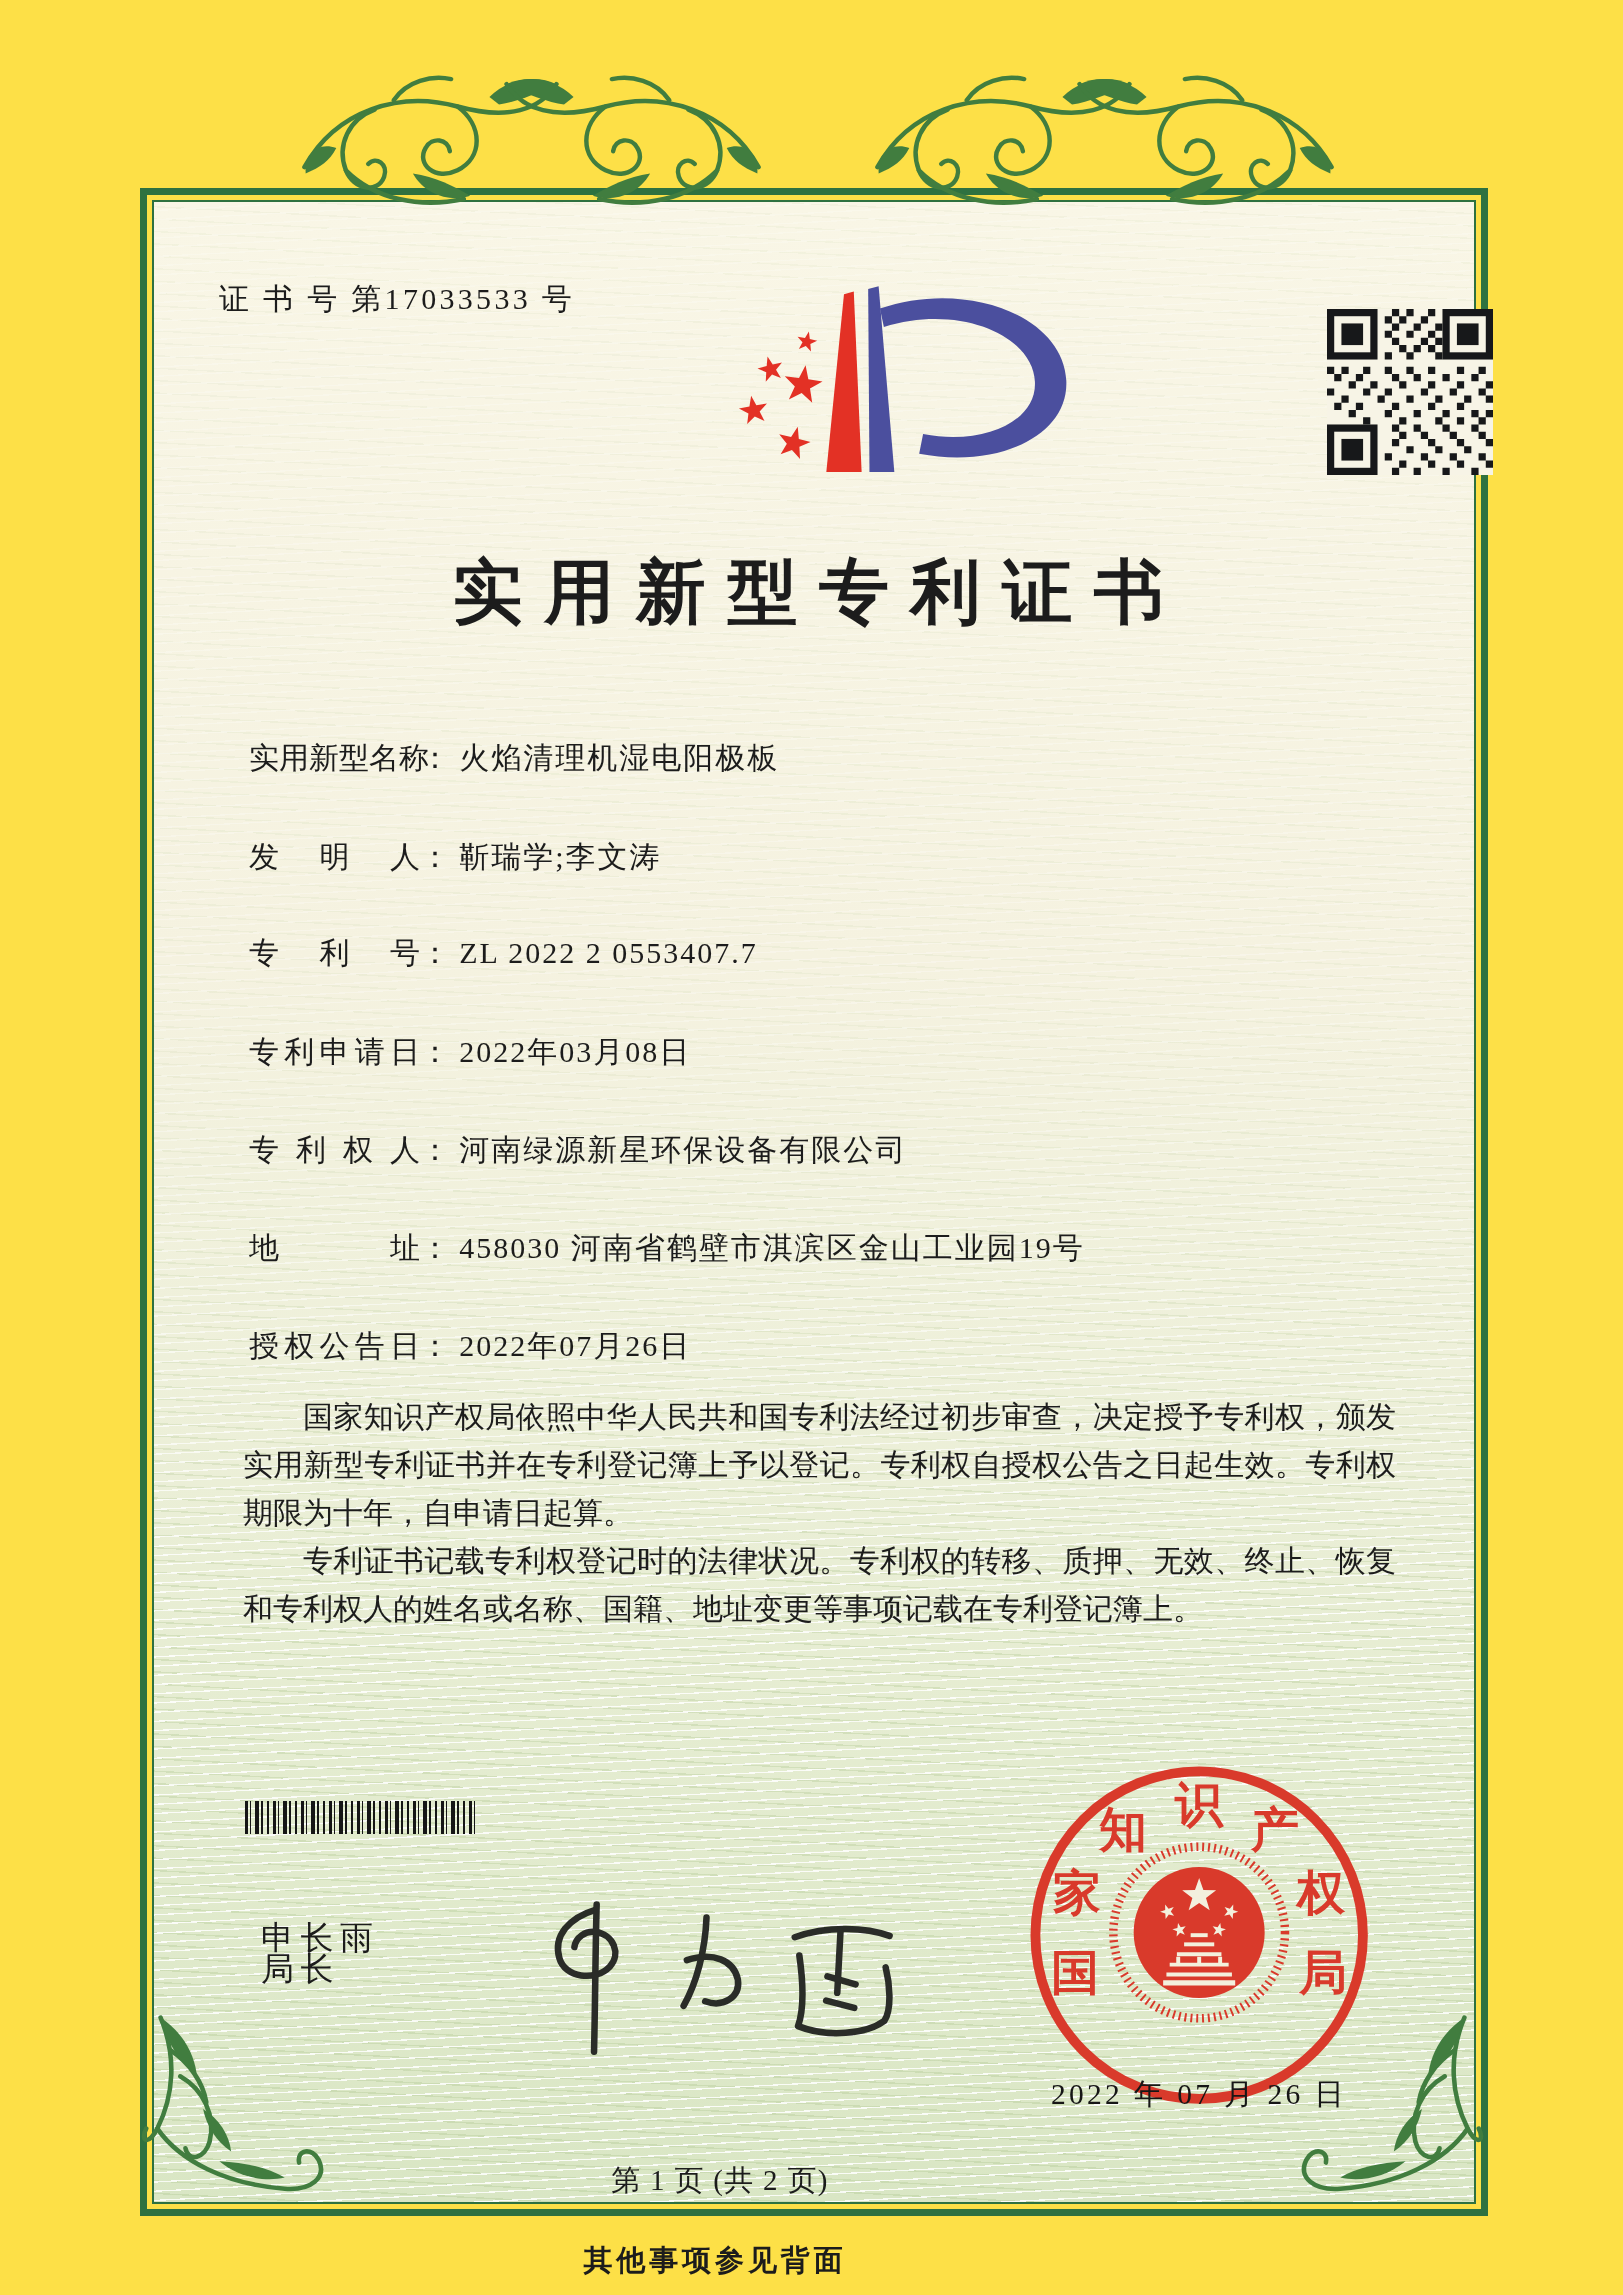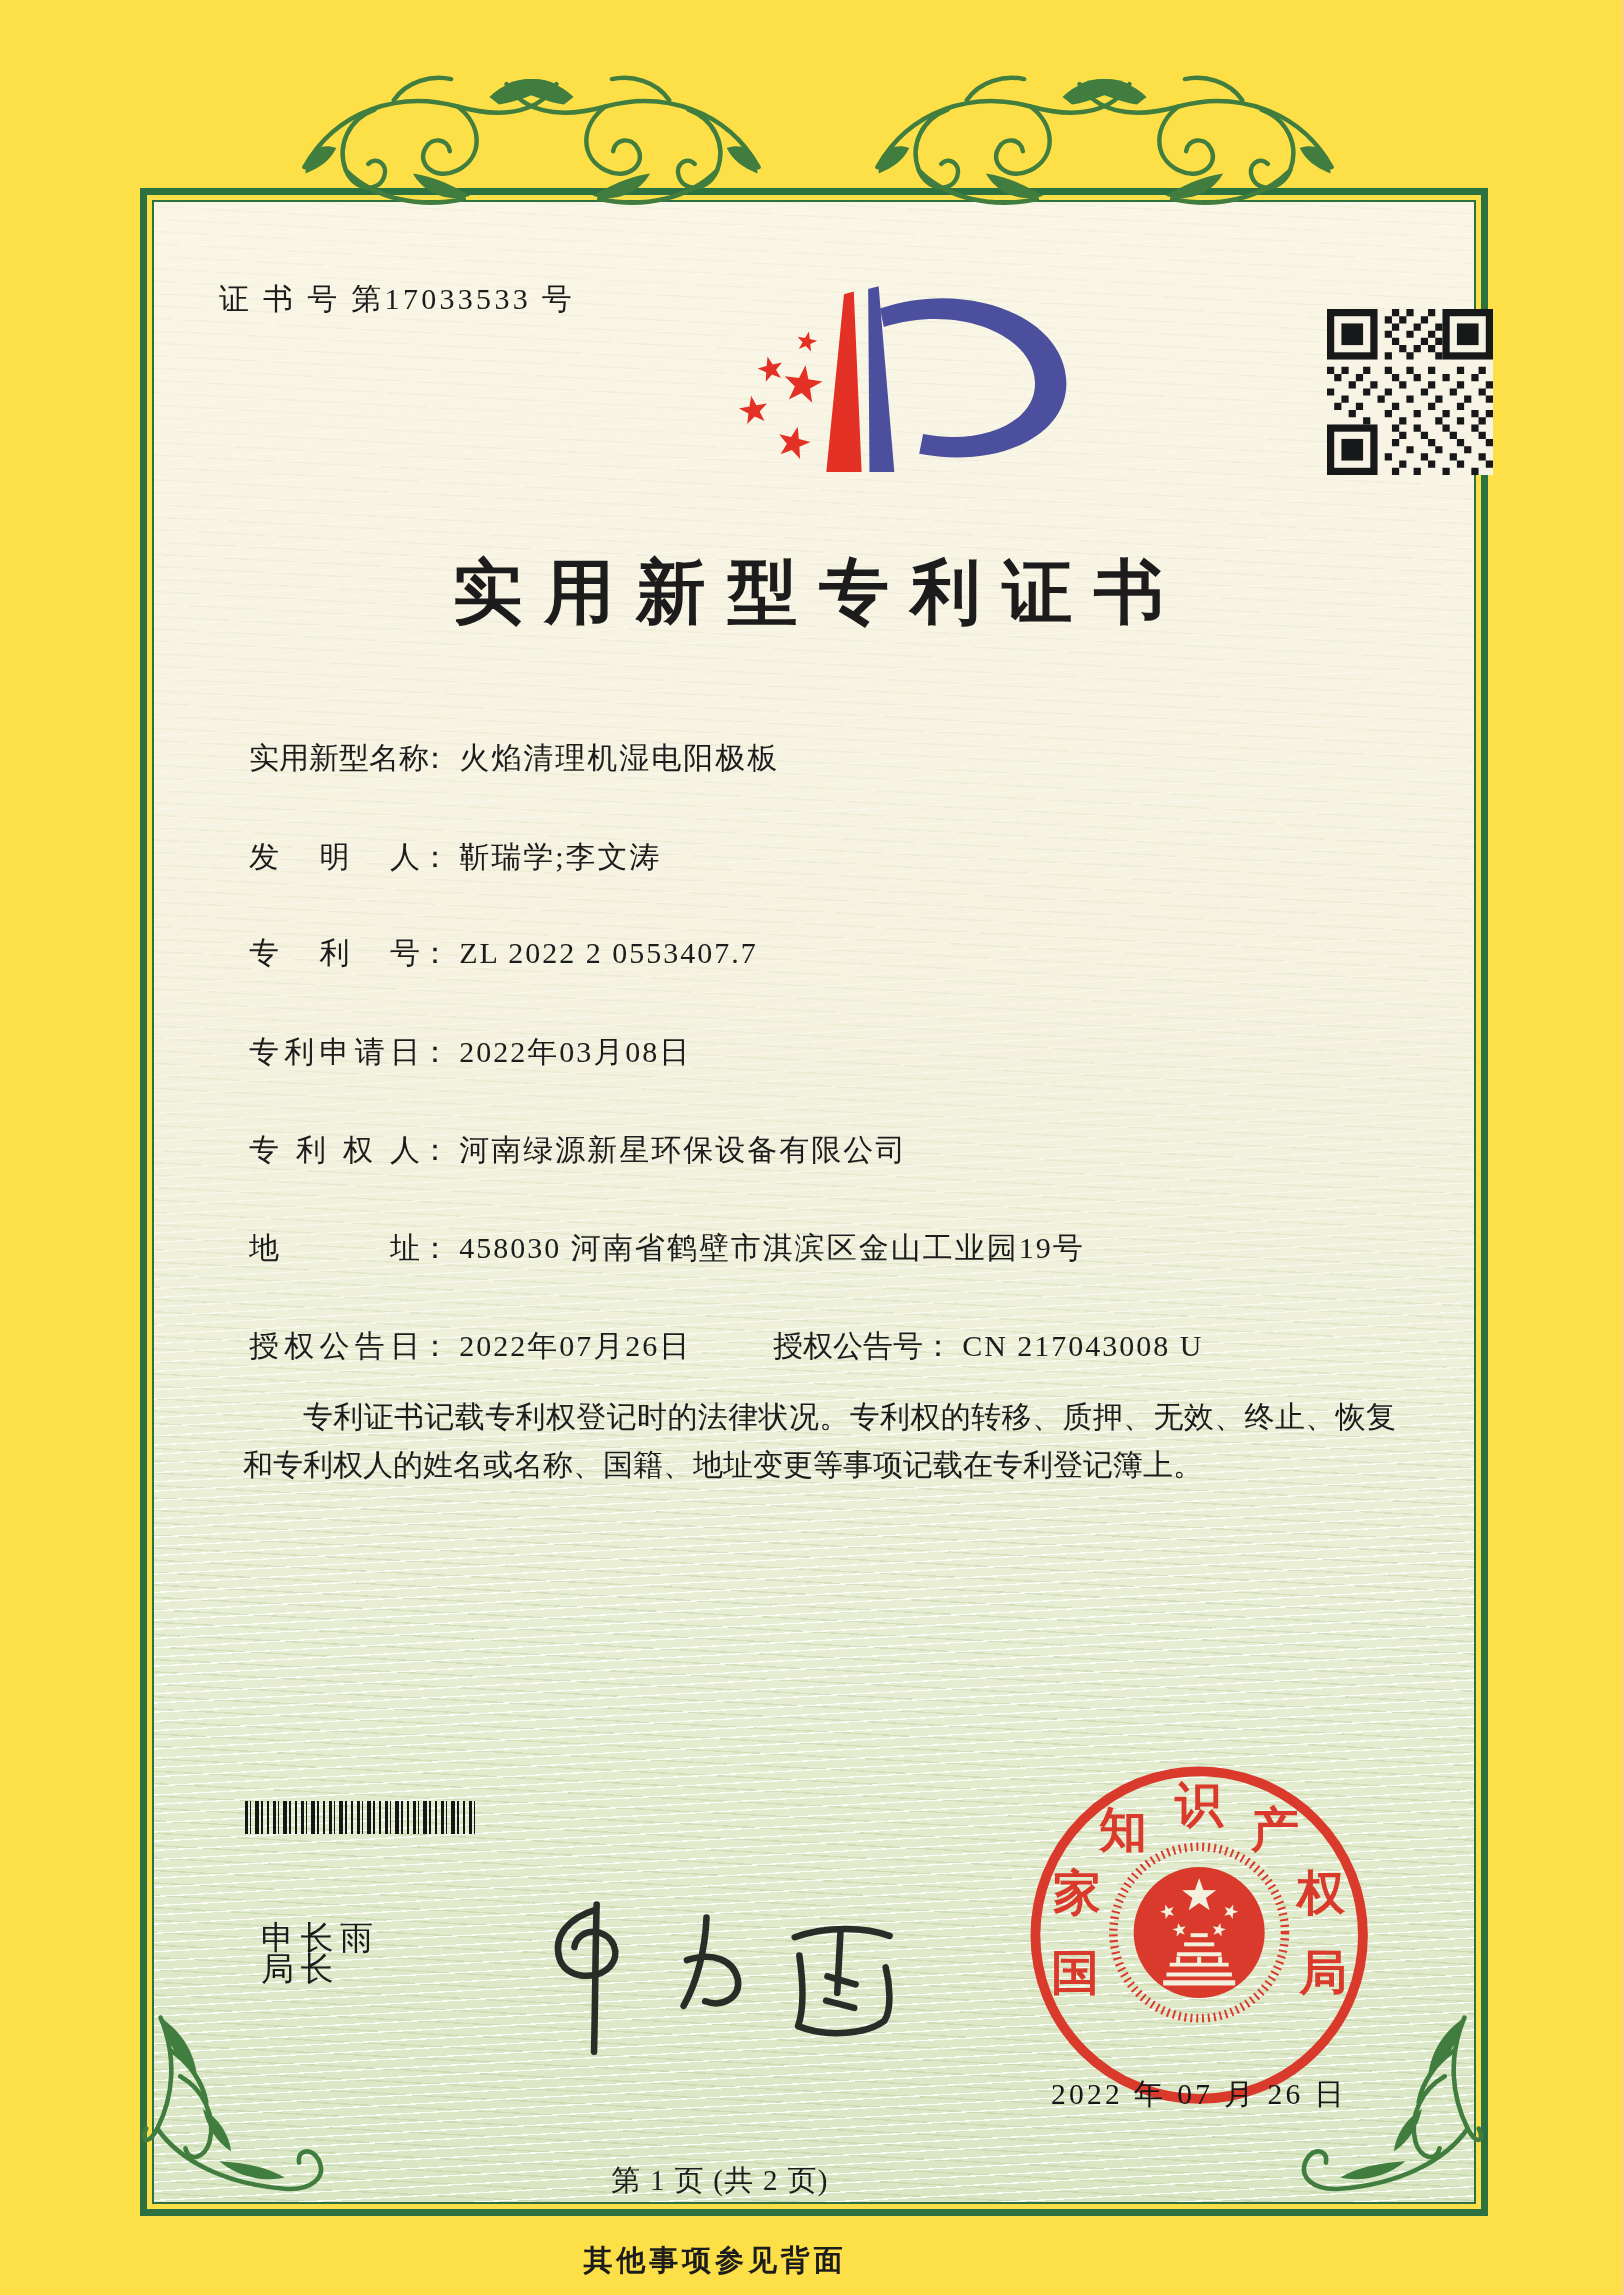--- a/index.html
+++ b/index.html
@@ -186,26 +186,24 @@
     <span class="flabel">专利申请日</span><span class="colon">：</span><span class="fvalue">2022年03月08日</span>
   </div>
   <div class="field-row" style="top:1130px">
     <span class="flabel">专利权人</span><span class="colon">：</span><span class="fvalue">河南绿源新星环保设备有限公司</span>
   </div>
   <div class="field-row" style="top:1228px">
     <span class="flabel">地址</span><span class="colon">：</span><span class="fvalue">458030 河南省鹤壁市淇滨区金山工业园19号</span>
   </div>
   <div class="field-row" style="top:1326px; width:1152px">
     <span class="flabel">授权公告日</span><span class="colon">：</span><span class="fvalue">2022年07月26日</span>
-    <span class="grant2">
-      <span class="flabel">授权公告号</span><span class="colon">：</span><span class="fvalue">CN 217043008 U</span>
-    </span>
   </div>
 
   <div class="body-text">
+    <p>国家知识产权局依照中华人民共和国专利法经过初步审查，决定授予专利权，颁发实用新型专利证书并在专利登记簿上予以登记。专利权自授权公告之日起生效。专利权期限为十年，自申请日起算。</p>
     <p>专利证书记载专利权登记时的法律状况。专利权的转移、质押、无效、终止、恢复和专利权人的姓名或名称、国籍、地址变更等事项记载在专利登记簿上。</p>
   </div>
 
   <div class="barcode"></div>
 
   <div class="director-title">局长</div>
   <div class="director-name">申长雨</div>
 
   <svg class="abs" style="left:497px;top:1898px" width="419" height="170" viewBox="0 0 640 260">
     <g stroke="#2a2c28" stroke-width="10" fill="none" stroke-linecap="round" stroke-linejoin="round">

